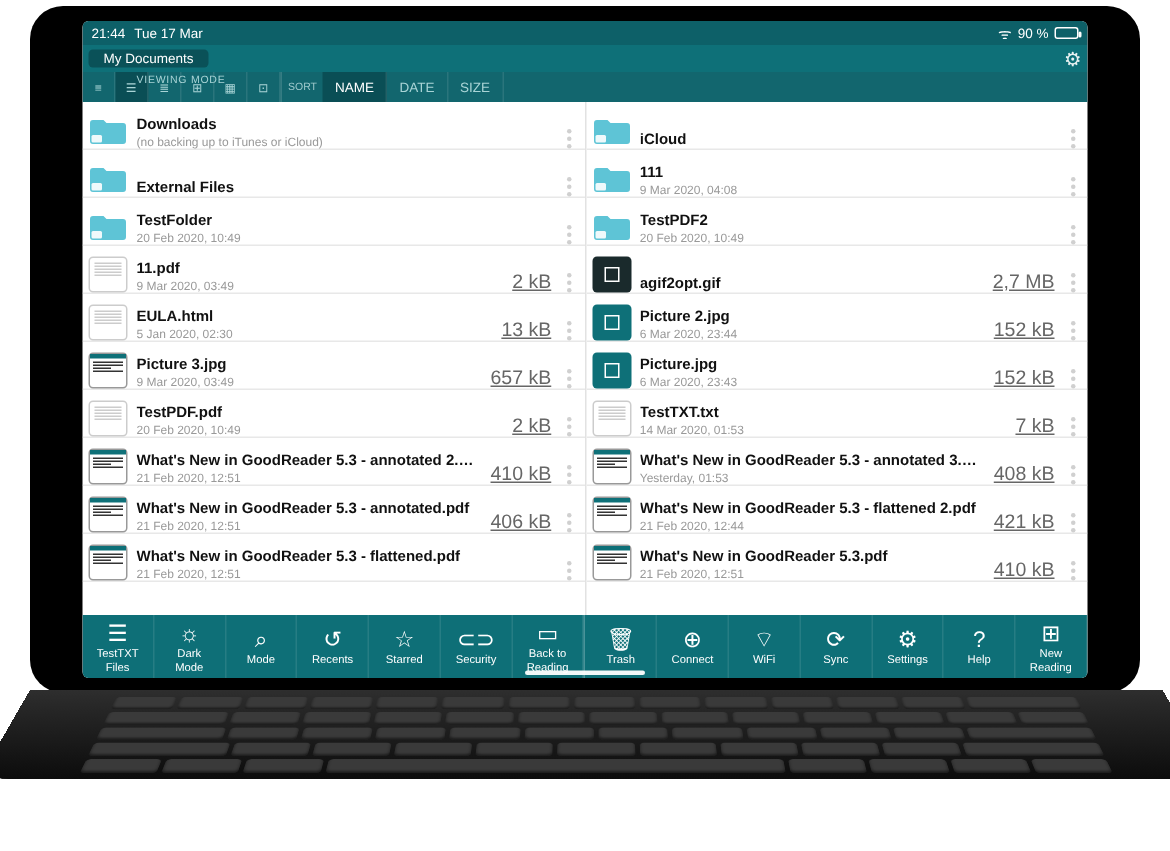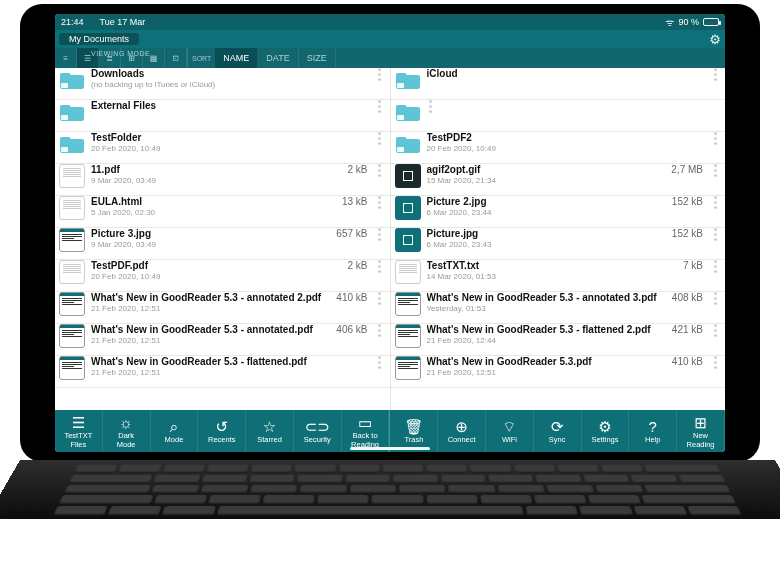--- a/index.html
+++ b/index.html
@@ -32,21 +32,21 @@
   }
   
   .status {
     height: 16px;
     background: #0d6068;
     color: #fff;
     font-size: 9px;
     display: flex; align-items: center;
     padding: 0 6px;
   }
-  .status .left { display: flex; gap: 16px; align-items: center; }
+  .status .left { display: flex; gap: 6px; align-items: center; }
   .status .right { margin-left: auto; display: flex; gap: 4px; align-items: center; }
   .battery {
     width: 16px; height: 8px; border: 1px solid #fff; border-radius: 2px;
     position: relative;
   }
   .battery::after { content:""; position:absolute; right:-3px; top:2px; width:2px; height:4px; background:#fff; border-radius:1px;}
   .battery-fill { background:#fff; height:100%; }
   .wifi-ico { font-size: 10px; }
   
   .breadcrumb {
@@ -100,21 +100,21 @@
   }
   .col {
     flex: 1;
     display: flex; flex-direction: column;
     overflow: hidden;
   }
   .col:first-child { border-right: 1px solid #e2e2e2; }
   .row {
     height: 32px;
     border-bottom: 1px solid #e8e8e8;
-    display: flex; align-items: flex-start;
+    display: flex; align-items: flex-end;
     padding: 0 6px 0 4px;
     gap: 6px;
     font-size: 10px;
     position: relative;
   }
   .thumb {
     width: 26px; height: 24px;
     flex-shrink: 0;
     border-radius: 3px;
     display:flex; align-items:center; justify-content:center;
@@ -130,21 +130,21 @@
   .thumb.docpreview { background:#fff; border:1px solid #999; }
   .thumb.docpreview .bar { height:3px; background:#0e7078; position:absolute; top:0; left:0; right:0;}
   .thumb.docpreview .body { position:absolute; top:5px; left:2px; right:2px; bottom:2px; display:flex; flex-direction:column; gap:1px;}
   .thumb.docpreview .body span { height:1px; background:#333;}
   .thumb.img { background:#0e7078; }
   .thumb.img.dark { background:#1a2a2c;}
   .thumb.img .imgdot { width:10px;height:10px;border:1px solid #fff; }
   .meta { display:flex; flex-direction:column; flex:1; line-height:1.15; min-width:0;}
   .name { font-weight:600; font-size:10px; color:#111; white-space:nowrap; overflow:hidden; text-overflow:ellipsis;}
   .sub { font-size:8px; color:#999;}
-  .size { font-size:10px; color:#666; margin-right:2px;}
+  .size { font-size:13px; color:#666; margin-right:2px;text-decoration:underline;}
   .handle {
     width: 8px; display:flex; flex-direction:column; gap:2px; align-items:center;
   }
   .handle span { width:3px; height:3px; background:#d0d0d0; border-radius:50%;}
   
   .toolbar {
     height: 42px;
     background: #0e6f77;
     display: flex;
     color: #fff;
@@ -447,20 +447,24 @@
                 <span></span>
               </div>
     </div>
     <div class="row">
       <div class="thumb folder">
                 <svg viewBox="0 0 24 20">
                   <path fill="#5ec4d6" d="M2 3h7l2 2h11a2 2 0 0 1 2 2v10a2 2 0 0 1-2 2H2a2 2 0 0 1-2-2V5a2 2 0 0 1 2-2z"></path>
                   <rect x="1" y="13" width="7" height="5" rx="1" fill="#fff" opacity=".9"></rect>
                 </svg>
               </div>
+      <div class="meta">
+        <span class="name">111</span>
+        <span class="sub">9 Mar 2020, 04:08</span>
+      </div>
 
       <div class="handle">
                 <span></span>
                 <span></span>
                 <span></span>
               </div>
     </div>
     <div class="row">
       <div class="thumb folder">
                 <svg viewBox="0 0 24 20">
@@ -478,21 +482,20 @@
                 <span></span>
                 <span></span>
               </div>
     </div>
     <div class="row">
       <div class="thumb img dark">
                 <div class="imgdot"></div>
               </div>
       <div class="meta">
         <span class="name">agif2opt.gif</span>
-        <span class="sub">15 Mar 2020, 21:34</span>
       </div>
       <span class="size">2,7 MB</span>
       <div class="handle">
                 <span></span>
                 <span></span>
                 <span></span>
               </div>
     </div>
     <div class="row">
       <div class="thumb img ">

